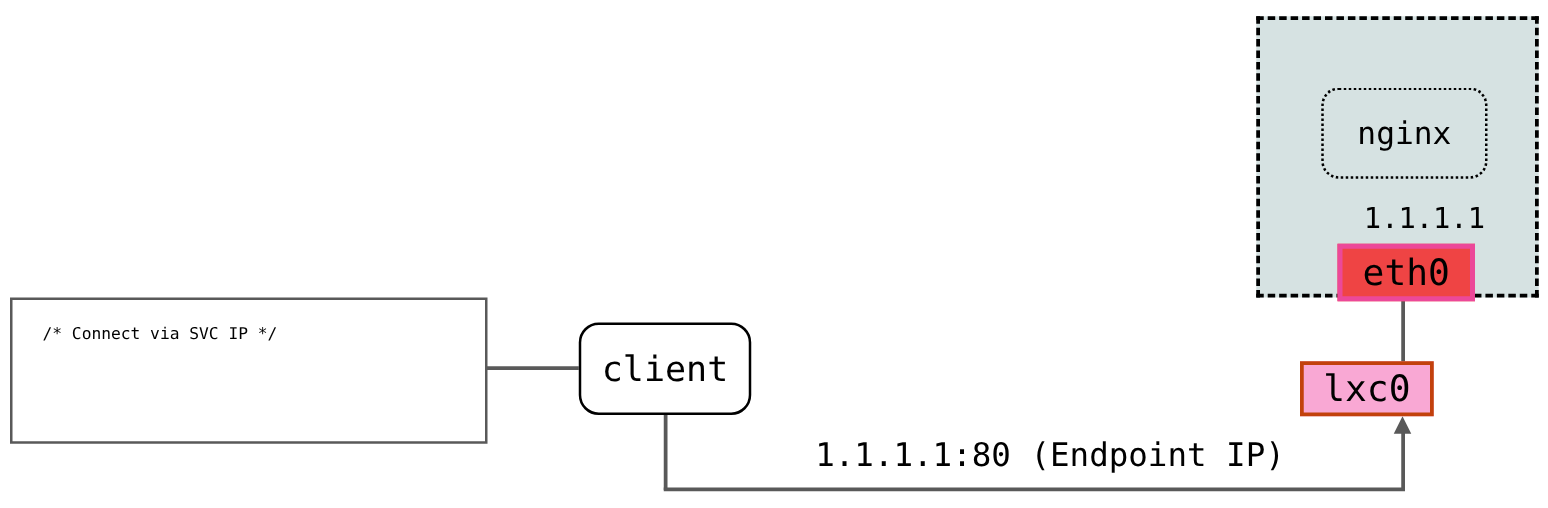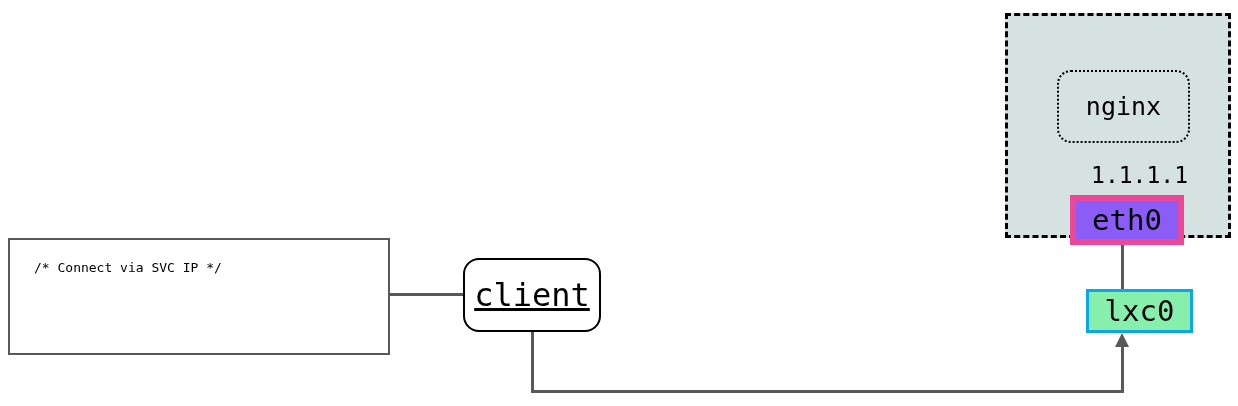--- a/index.html
+++ b/index.html
@@ -13,21 +13,21 @@
     left:8px;top:238px;width:378px;height:113px;background:#fff;
     border:2px solid #595959;box-sizing:content-box;
     padding:0;
   }
   .code-box .code-lines{position:absolute;left:24px;top:13px;font-size:13px;line-height:30px;white-space:pre;}
   
   .client-box{
     left:463px;top:258px;width:134px;height:70px;background:#fff;
     border:2px solid #000;border-radius:16px;
     display:flex;align-items:center;justify-content:center;
-    font-size:32px;z-index:3;text-decoration:underline;
+    font-size:28px;z-index:3;
   }
   
   .line{background:#595959;}
   .line-code-client{left:388px;top:293px;width:75px;height:3px;}
   .line-client-down{left:531px;top:330px;width:3px;height:62px;}
   .line-bottom{left:531px;top:390px;width:593px;height:3px;}
   .line-arrow-up{left:1121px;top:346px;width:3px;height:46px;}
   .arrowhead-up{
     left:1115px;top:333px;width:0;height:0;
     border-left:7px solid transparent;border-right:7px solid transparent;
@@ -49,28 +49,28 @@
     left:1057px;top:70px;width:129px;height:69px;
     border:2px dotted #000;border-radius:14px;
     display:flex;align-items:center;justify-content:center;
     font-size:25px;z-index:2;
   }
   .pod-ip{
     left:1060px;top:162px;width:128px;text-align:right;
     font-size:23px;z-index:2;
   }
   .eth-box{
-    left:1070px;top:195px;width:102px;height:38px;background:#8b5cf6;
-    border:6px solid #ec4899;
+    left:1070px;top:195px;width:102px;height:38px;background:#ef4444;
+    border:4px solid #ec4899;
     display:flex;align-items:center;justify-content:center;
     font-size:29px;z-index:4;
   }
   .lxc-box{
-    left:1086px;top:289px;width:101px;height:38px;background:#86efac;
-    border:3px solid #0ea5e9;
+    left:1040px;top:289px;width:101px;height:38px;background:#f9a8d4;
+    border:3px solid #c2410c;
     display:flex;align-items:center;justify-content:center;
     font-size:29px;z-index:4;
   }
 </style>
 </head>
 <body>
 
 <div class="canvas">
 
   <div class="abs code-box">
@@ -81,20 +81,21 @@
 
   <div class="abs client-box">
     <span>client</span>
   </div>
 
   <div class="abs line line-client-down"></div>
   <div class="abs line line-bottom"></div>
   <div class="abs line line-arrow-up"></div>
   <div class="abs arrowhead-up"></div>
 
+  <div class="abs flow-label">1.1.1.1:80 (Endpoint IP)</div>
 
   <div class="abs pod-box"></div>
 
   <div class="abs nginx-box">
     <span>nginx</span>
   </div>
 
   <div class="abs pod-ip">1.1.1.1</div>
 
   <div class="abs eth-box">

